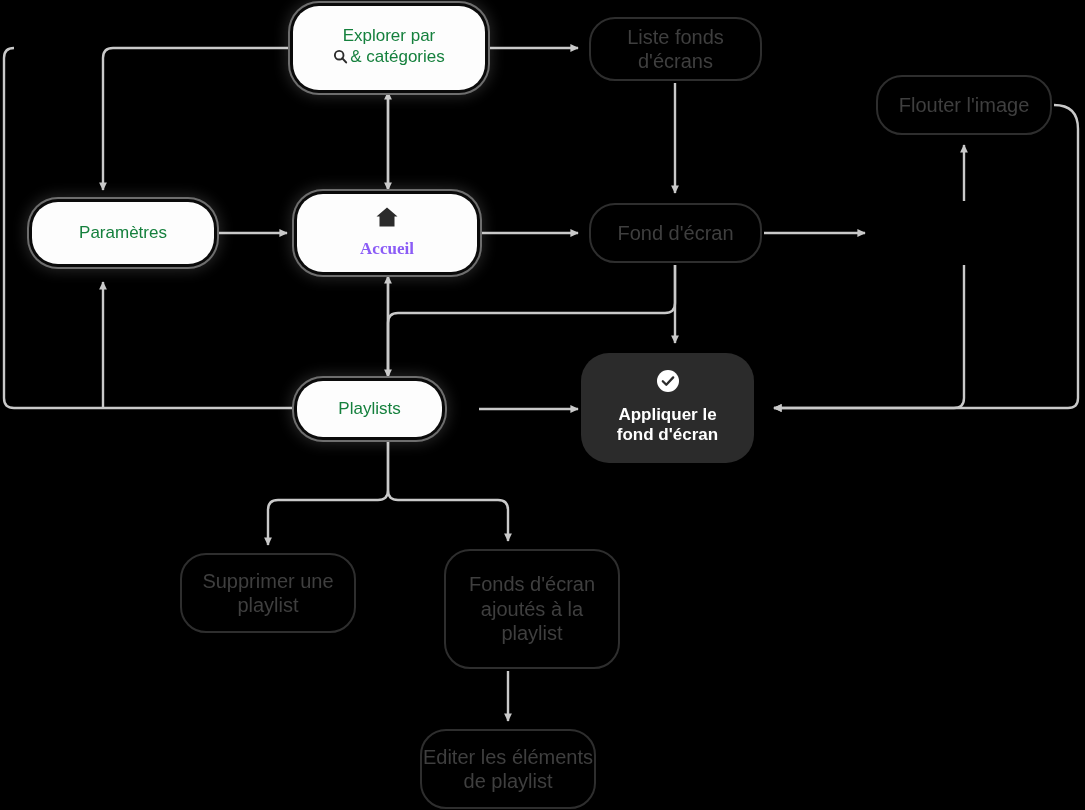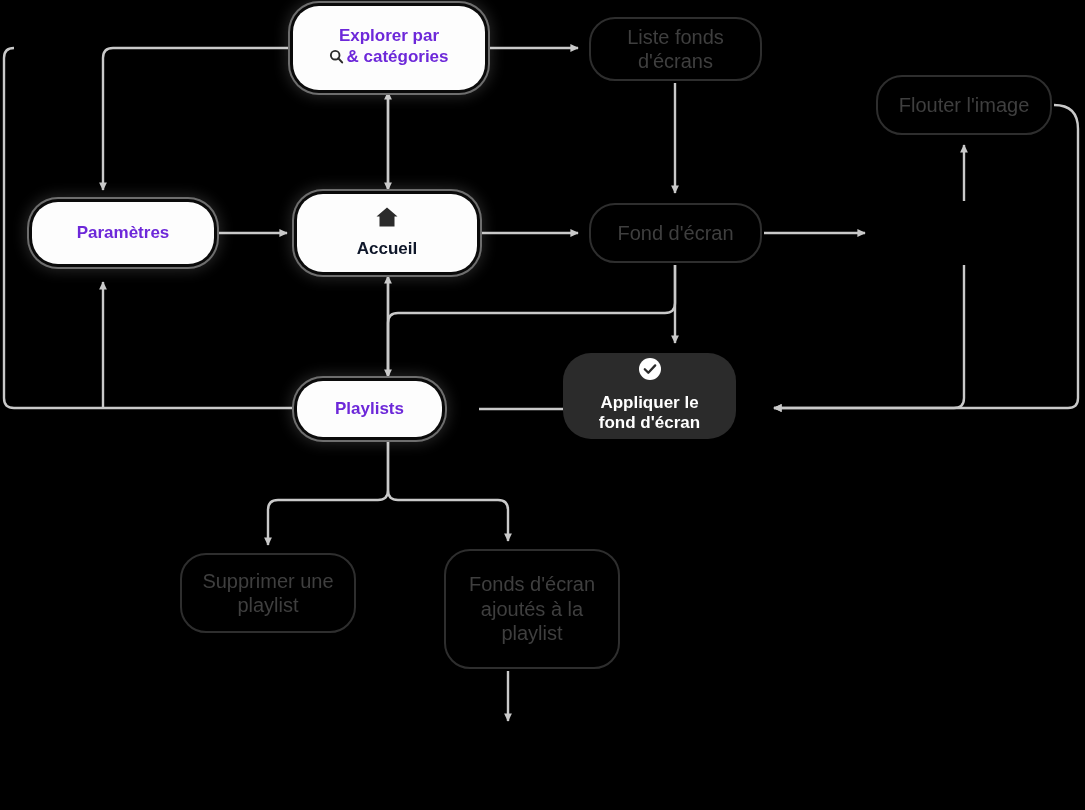--- a/index.html
+++ b/index.html
@@ -6,23 +6,23 @@
   body{width:1085px;height:810px;overflow:hidden;font-family:"Liberation Sans",sans-serif;}
   #stage{position:relative;width:1085px;height:810px;background:#000;}
   svg#edges{position:absolute;left:0;top:0;width:1085px;height:810px;}
   .node{position:absolute;box-sizing:border-box;display:flex;flex-direction:column;
         align-items:center;justify-content:center;text-align:center;line-height:1.22;}
   .node .lbl{display:block;}
   
   .n-dark{background:#000;border:2px solid #2e2e2e;border-radius:26px;color:#3f3f3f;
           font-size:20px;font-weight:400;}
   
-  .n-white{background:#fdfdfd;border-radius:26px;color:#6d28d9;font-size:17px;font-weight:700;
+  .n-white{background:#fdfdfd;border-radius:26px;color:#15803d;font-size:17px;font-weight:400;
            box-shadow:0 0 0 3px #0a0a0a, 0 0 0 5px #6e6e6e, 0 0 14px 7px rgba(255,255,255,.14);}
-  .n-white.bold{font-weight:700;color:#0f172a;}
+  .n-white.bold{font-weight:700;color:#8b5cf6;font-family:Liberation Serif, serif;}
   
   .n-fill{background:#2b2b2b;border-radius:28px;color:#ffffff;font-size:17px;font-weight:700;}
   .home-ico{display:block;margin-bottom:5px;}
   .check-ico{display:block;margin-bottom:7px;}
   .mag-ico{display:inline-block;vertical-align:-2px;margin-right:2px;}
 </style>
 </head>
 <body>
 
 <div id="stage">
@@ -114,21 +114,21 @@
 
   <div class="node n-dark" style="left:589px;top:203px;width:173px;height:60px;">
     <span class="lbl">Fond d'écran</span>
   </div>
 
 
   <div class="node n-white" style="left:297px;top:381px;width:145px;height:56px;">
     <span class="lbl">Playlists</span>
   </div>
 
-  <div class="node n-fill" style="left:563px;top:353px;width:173px;height:86px;">
+  <div class="node n-fill" style="left:581px;top:353px;width:173px;height:110px;">
     <span class="check-ico">
       <svg width="22" height="22" viewBox="0 0 22 22">
         <circle cx="11" cy="11" r="11" fill="#ffffff"></circle>
         <path d="M5.8 11.3 L9.3 14.7 L16.2 7.4" fill="none" stroke="#2b2b2b" stroke-width="2.3" stroke-linecap="round" stroke-linejoin="round"></path>
       </svg>
     </span>
     <span class="lbl">Appliquer le</span>
     <span class="lbl">fond d'écran</span>
   </div>
 
@@ -136,14 +136,18 @@
     <span class="lbl">Supprimer une</span>
     <span class="lbl">playlist</span>
   </div>
 
   <div class="node n-dark" style="left:444px;top:549px;width:176px;height:120px;">
     <span class="lbl">Fonds d'écran</span>
     <span class="lbl">ajoutés à la</span>
     <span class="lbl">playlist</span>
   </div>
 
+  <div class="node n-dark" style="left:420px;top:729px;width:176px;height:80px;">
+    <span class="lbl">Editer les éléments</span>
+    <span class="lbl">de playlist</span>
+  </div>
 
 </div>
 
 </body></html>

